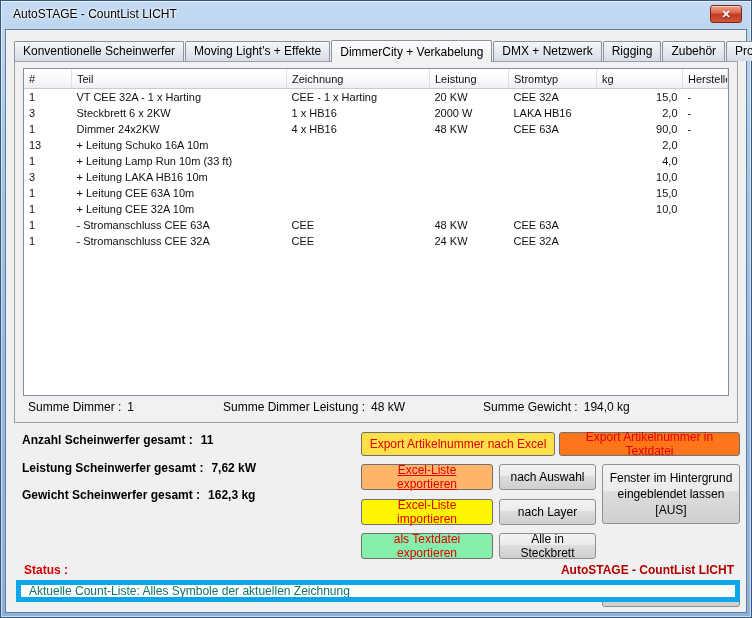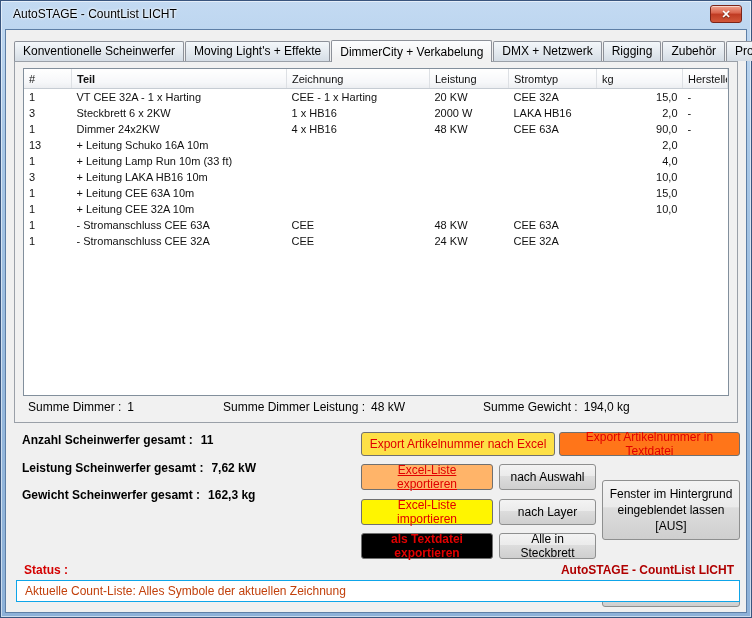--- a/index.html
+++ b/index.html
@@ -29,21 +29,21 @@
   .tabpage{position:absolute;left:8px;right:8px;top:31px;height:362px;background:#f1f1f1;border:1px solid #9aa0a8;box-sizing:border-box;z-index:1;}
 
   
   .table-box{position:absolute;left:8px;top:6px;right:8px;height:328px;background:#fff;border:1px solid #828f9c;box-sizing:border-box;overflow:hidden;}
   table.countlist{border-collapse:collapse;table-layout:fixed;width:100%;font-size:11px;color:#111;}
   table.countlist th{font-weight:normal;text-align:left;padding:2px 5px;height:15px;box-sizing:content-box;
        background:linear-gradient(180deg,#ffffff 0%,#f6f7f9 70%,#eceef1 100%);
        border-right:1px solid #dde0e4;border-bottom:1px solid #c6ccd3;white-space:nowrap;overflow:hidden;}
   table.countlist td{padding:1px 5px;height:14px;white-space:nowrap;overflow:hidden;}
   table.countlist th:nth-child(1){width:37px;}
-  table.countlist th:nth-child(2){width:204px;font-weight:bold;}
+  table.countlist th:nth-child(2){width:204px;}
   table.countlist th:nth-child(3){width:132px;}
   table.countlist th:nth-child(4){width:68px;}
   table.countlist th:nth-child(5){width:77px;}
   table.countlist th:nth-child(6){width:75px;}
   td.col-5{text-align:right;padding-right:34px;}
 
   
   .summary{position:absolute;left:0;right:0;bottom:6px;height:16px;font-size:12px;color:#000;}
   .summary .sum{position:absolute;white-space:nowrap;}
   .sum-val{margin-left:6px;}
@@ -54,29 +54,29 @@
 
   
   .btn{position:absolute;box-sizing:border-box;border:1px solid #707070;border-radius:3px;font-family:inherit;
        font-size:12px;display:flex;align-items:center;justify-content:center;text-align:center;cursor:default;padding:0 4px;}
   .btn.std{background:linear-gradient(180deg,#f3f3f3 0%,#ebebeb 45%,#dddddd 46%,#cfcfcf 100%);border-color:#8e8f8f;color:#000;}
   .btn.red-text{color:#e10000;}
   .btn.lime{background:#fde047;}
   .btn.orange{background:#ff7519;}
   .btn.peach{background:#ffb469;text-decoration:underline;}
   .btn.yellow{background:#fff500;}
-  .btn.cyan{background:#000000;font-weight:bold;}
+  .btn.cyan{background:#86efac;}
   .btn.bold{font-weight:bold;margin-top:48px;}
-  .btn.multiline{white-space:pre-line;line-height:1.35;margin-top:16px;}
+  .btn.multiline{white-space:pre-line;line-height:1.35;}
 
   
   .status-label{position:absolute;left:18px;top:533px;font-size:12px;font-weight:bold;color:#d40000;}
   .status-app{position:absolute;right:12px;top:533px;font-size:12px;font-weight:bold;color:#b00000;}
   .status-input{position:absolute;left:10px;top:550px;width:724px;height:22px;box-sizing:border-box;
-       border:1px solid #0ea5e9;background:#fff;color:#c2410c;font-family:inherit;font-size:12px;padding:0 8px;outline:none;}
+       border:5px solid #0ea5e9;background:#fff;color:#0f766e;font-family:inherit;font-size:12px;padding:0 8px;outline:none;}
 </style>
 </head>
 <body>
 
 <div class="screen">
   <div class="window">
 
     <div class="titlebar">
       <div class="title-text">AutoSTAGE - CountList LICHT</div>
       <div class="close-btn">

